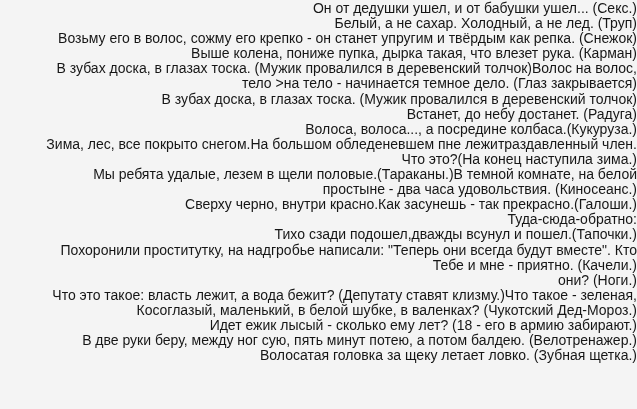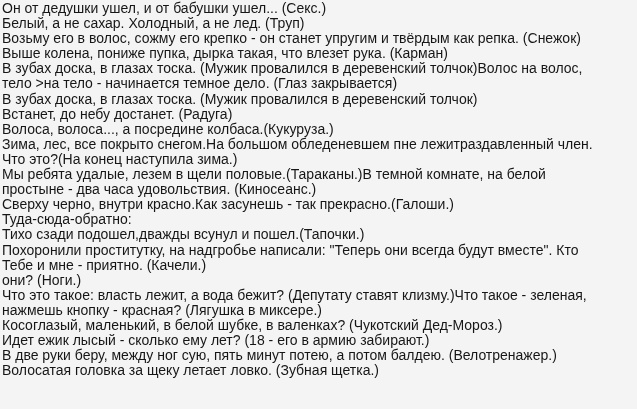--- a/index.html
+++ b/index.html
@@ -19,20 +19,21 @@
     padding: 1px 0 0 2px;
     font-family: "Liberation Sans", "DejaVu Sans", sans-serif;
     font-size: 14px;
     line-height: 15.1px;
     color: #161616;
   }
   .line {
     height: 15.1px;
     white-space: pre;
     overflow: hidden;
+    text-align: right;
   }
 </style>
 </head>
 <body>
 
 <div class="doc">
   <div class="line">Он от дедушки ушел, и от бабушки ушел... (Секс.)</div>
   <div class="line">Белый, а не сахар. Холодный, а не лед. (Труп)</div>
   <div class="line">Возьму его в волос, сожму его крепко - он станет упругим и твёрдым как репка. (Снежок)</div>
   <div class="line">Выше колена, пониже пупка, дырка такая, что влезет рука. (Карман)</div>
@@ -45,18 +46,17 @@
   <div class="line">Что это?(На конец наступила зима.)</div>
   <div class="line">Мы ребята удалые, лезем в щели половые.(Тараканы.)В темной комнате, на белой</div>
   <div class="line">простыне - два часа удовольствия. (Киносеанс.)</div>
   <div class="line">Сверху черно, внутри красно.Как засунешь - так прекрасно.(Галоши.)</div>
   <div class="line">Туда-сюда-обратно:</div>
   <div class="line">Тихо сзади подошел,дважды всунул и пошел.(Тапочки.)</div>
   <div class="line">Похоронили проститутку, на надгробье написали: "Теперь они всегда будут вместе". Кто</div>
   <div class="line">Тебе и мне - приятно. (Качели.)</div>
   <div class="line">они? (Ноги.)</div>
   <div class="line">Что это такое: власть лежит, а вода бежит? (Депутату ставят клизму.)Что такое - зеленая,</div>
-  <div class="line">нажмешь кнопку - красная? (Лягушка в миксере.)</div>
   <div class="line">Косоглазый, маленький, в белой шубке, в валенках? (Чукотский Дед-Мороз.)</div>
   <div class="line">Идет ежик лысый - сколько ему лет? (18 - его в армию забирают.)</div>
   <div class="line">В две руки беру, между ног сую, пять минут потею, а потом балдею. (Велотренажер.)</div>
   <div class="line">Волосатая головка за щеку летает ловко. (Зубная щетка.)</div>
 </div>
 
 </body></html>

